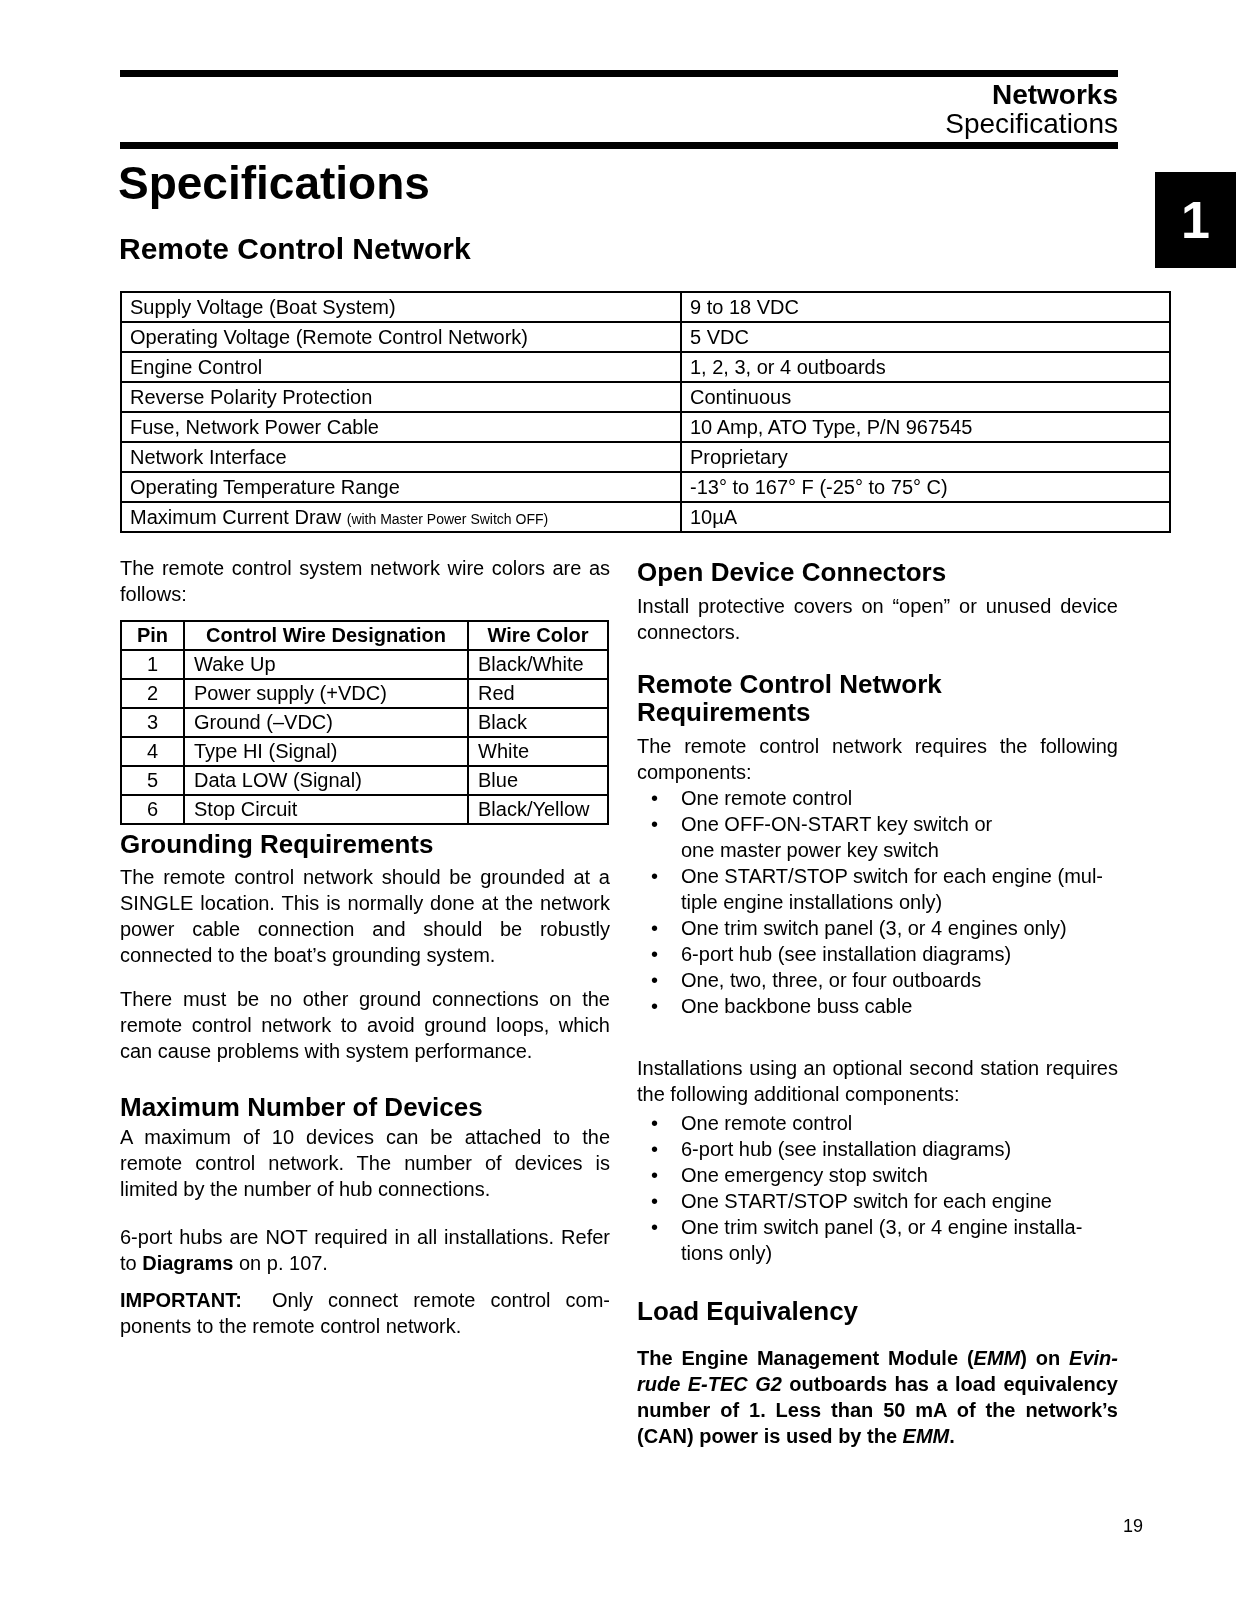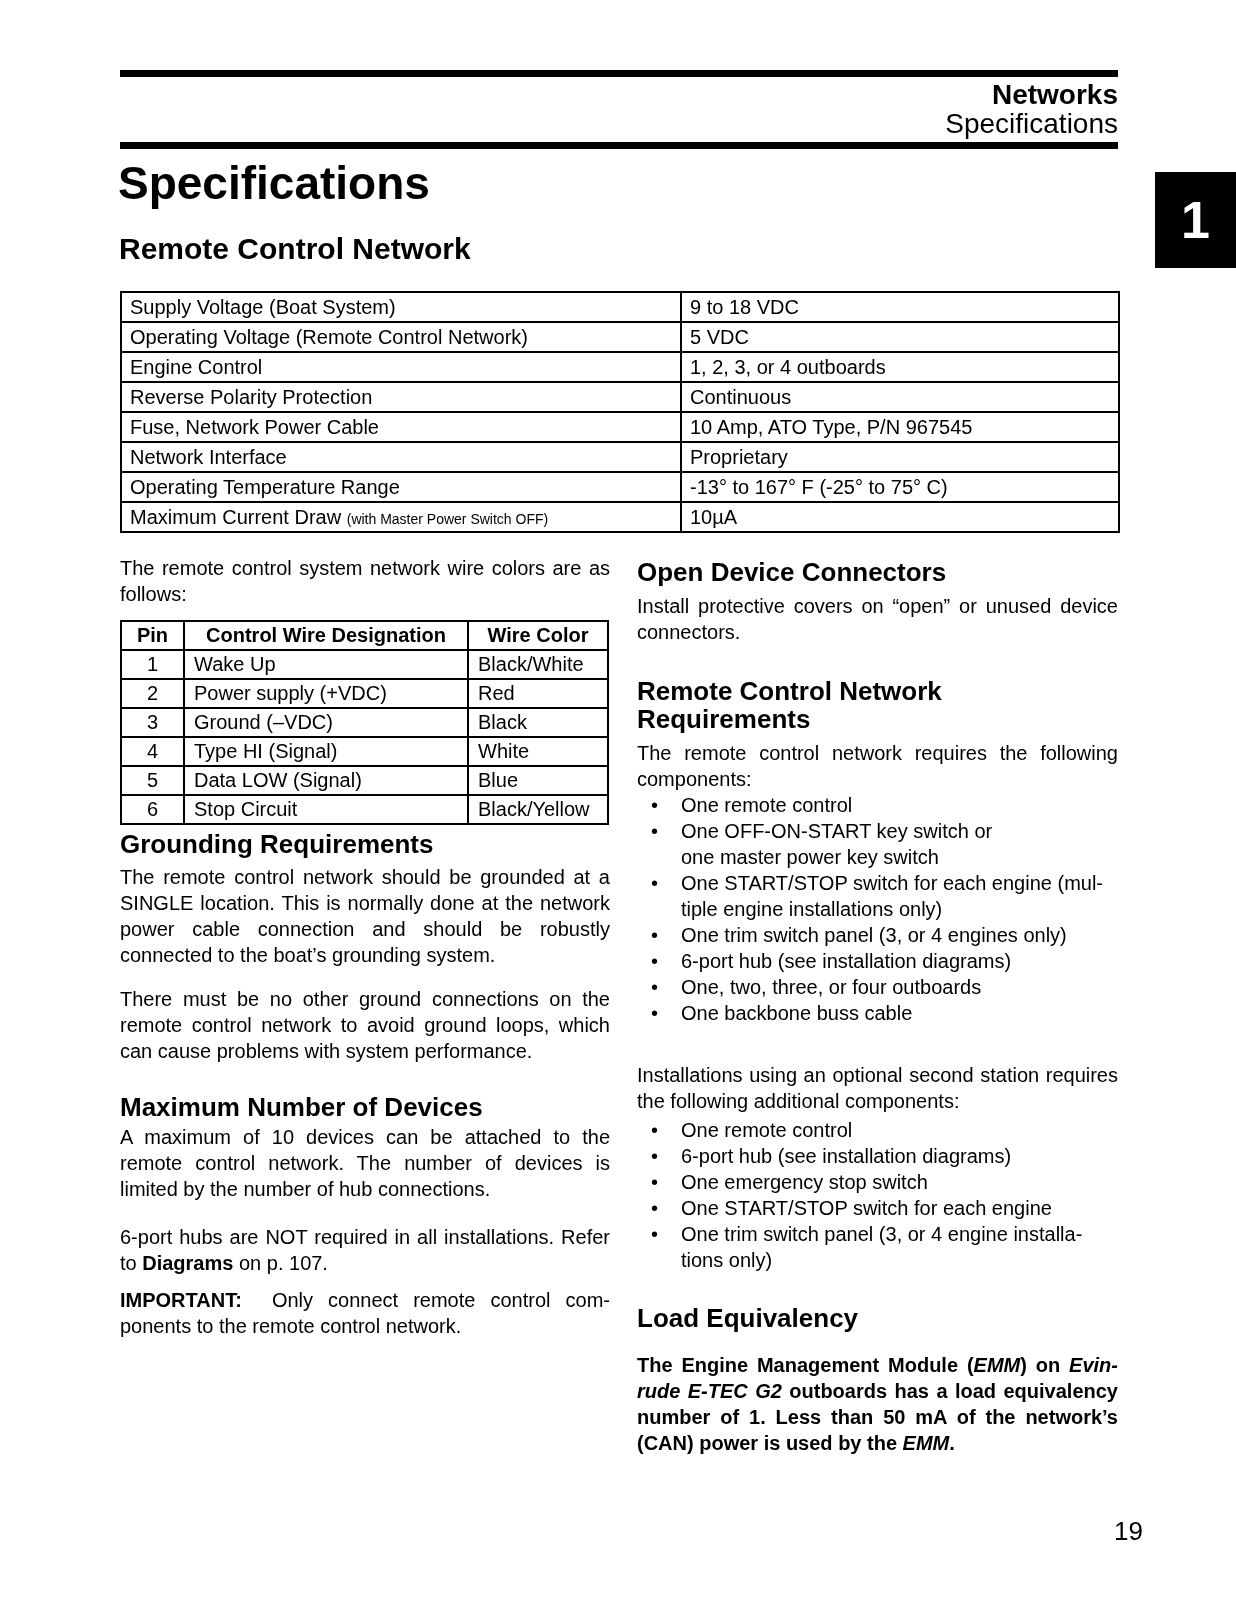--- a/index.html
+++ b/index.html
@@ -21,21 +21,21 @@
 
   .chapter-tab { position:absolute; left:1155px; top:172px; width:81px; height:96px; background:#000;
     color:#fff; font-size:52px; font-weight:700; display:flex; align-items:center; justify-content:center; }
 
   .section-title { position:absolute; left:119px; top:232px; font-size:30px; font-weight:700; }
 
   table { border-collapse:collapse; }
   .spec-table { position:absolute; left:120px; top:291px; width:998px; font-size:20px; table-layout:fixed; }
   .spec-table td { border:2px solid #000; height:30px; padding:0 8px; vertical-align:middle; }
   .spec-table td.label-cell { width:560px; }
-  .spec-table td.value-cell { width:438px; }
+  .spec-table td.value-cell { width:489px; }
   .small-note { font-size:14px; }
 
   .col { position:absolute; top:548px; }
   .col-left  { left:120px; width:490px; }
   .col-right { left:637px; width:481px; }
 
   p.body { font-size:20px; line-height:26px; text-align:justify; }
   h3.subhead { font-size:26px; line-height:28px; font-weight:700; }
 
   .pin-table { width:487px; margin-top:13px; font-size:20px; table-layout:fixed; }
@@ -56,28 +56,28 @@
   .mt-grounding-h { margin-top:5px; }
   .mt-grounding-p1 { margin-top:6px; }
   .mt-grounding-p2 { margin-top:18px; }
   .mt-maxdev-h { margin-top:29px; }
   .mt-maxdev-p1 { margin-top:3px; }
   .mt-maxdev-p2 { margin-top:22px; }
   .mt-important { margin-top:11px; }
 
   .mt-open-h { margin-top:10px; }
   .mt-open-p { margin-top:7px; }
-  .mt-req-h { margin-top:32px; }
+  .mt-req-h { margin-top:25px; }
   .mt-req-p { margin-top:7px; }
   .mt-second-p { margin-top:36px; }
   .mt-second-ul { margin-top:3px; }
   .mt-load-h { margin-top:31px; }
   .mt-load-p { margin-top:20px;font-weight:bold; }
 
-  .page-number { position:absolute; left:120px; top:1516px; width:1023px; text-align:right; font-size:26px; }
+  .page-number { position:absolute; left:120px; top:1516px; width:1023px; text-align:right; font-size:18px; }
 </style>
 </head>
 <body>
 
 <div class="page">
 
   <div class="rule rule-top"></div>
 
   <div class="running-head">
     <span class="rh-bold">Networks</span>

